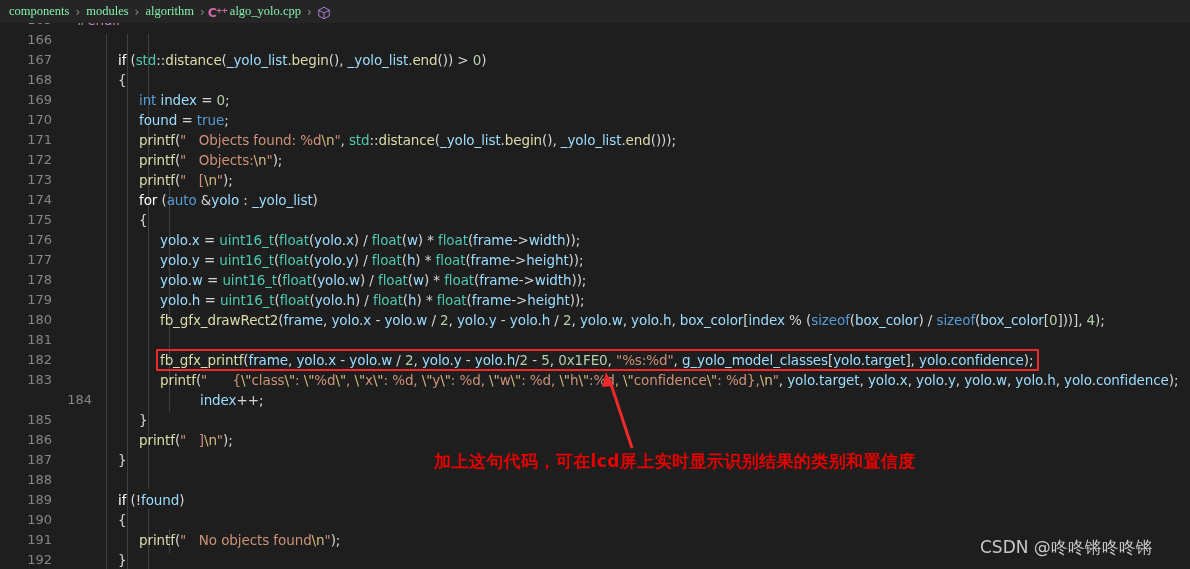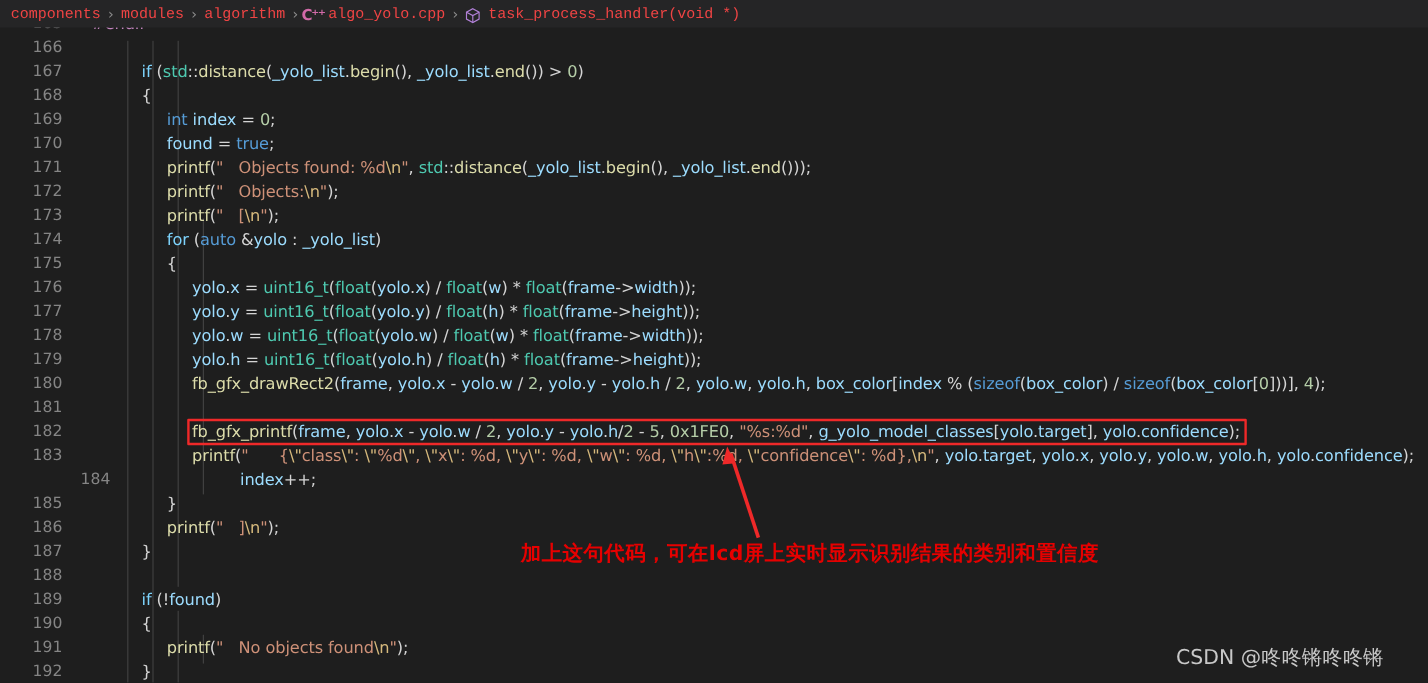--- a/index.html
+++ b/index.html
@@ -21,23 +21,23 @@
     width: 1190px; height: 23px;
     background: #252526;
     display: flex; align-items: center;
     padding-left: 8px;
     font-size: 12.5px;
     color: #a9a9a9;
     white-space: nowrap;
     z-index: 40;
   }
   .crumb {
-    color: #ef4444;
+    color: #86efac;
     padding: 0 1px;
-    font-family: Liberation Mono, monospace;
+    font-family: Liberation Serif, serif;
   }
   .crumb-sep {
     color: #8c8c8c;
     margin: 0 5px;
     font-size: 12px;
   }
   .crumb-icon {
     display: inline-flex;
     align-items: center;
     justify-content: center;
@@ -109,21 +109,21 @@
     width: 5px; height: 557px;
     background: #1e1e1e;
   }
   .left-mark {
     position: absolute;
     left: 0; width: 5px;
     background: #3a3d41;
   }
 
   
-  .kw   { color: #7dd3fc; }   
+  .kw   { color: #ffffff; }   
   .kw2  { color: #569cd6; }   
   .typ  { color: #4ec9b0; }   
   .fn   { color: #dcdcaa; }   
   .var  { color: #9cdcfe; }   
   .str  { color: #ce9178; }   
   .num  { color: #b5cea8; }   
   .op   { color: #d4d4d4; }   
   .cmt  { color: #6a9955; }   
   .pp   { color: #c586c0; }   
   .esc  { color: #d7ba7d; }   
@@ -220,21 +220,20 @@
       <span class="crumb-sep">›</span>
       <span class="crumb-icon icon-cpp">C⁺⁺</span>
       <span class="crumb">algo_yolo.cpp</span>
       <span class="crumb-sep">›</span>
       <span class="crumb-icon icon-method">
         <svg width="14" height="14" viewBox="0 0 16 16">
           <path d="M8 1.4 14 4.7v6.6L8 14.6 2 11.3V4.7z" fill="none" stroke="#b180d7" stroke-width="1.1"></path>
           <path d="M2 4.7 8 8l6-3.3M8 8v6.6" fill="none" stroke="#b180d7" stroke-width="1.1"></path>
         </svg>
       </span>
-      <span class="crumb">task_process_handler(void *)</span>
     </div>
 
   <div class="highlight-box" style="left: 156px; top: 349px; max-width: 1344px; height: 22px; width: 883.359px;"></div>
 
   <svg class="arrow-svg" style="left:596px; top:370px;" width="60" height="82" viewBox="0 0 60 82">
     <line x1="36" y1="78" x2="13" y2="8" stroke="#ef2929" stroke-width="3"></line>
     <polygon points="10,2 17,16 6,17" fill="#ef2929"></polygon>
   </svg>
 
   <div class="note-cn" style="left:434px; top:450px;">加上这句代码，可在lcd屏上实时显示识别结果的类别和置信度</div>

